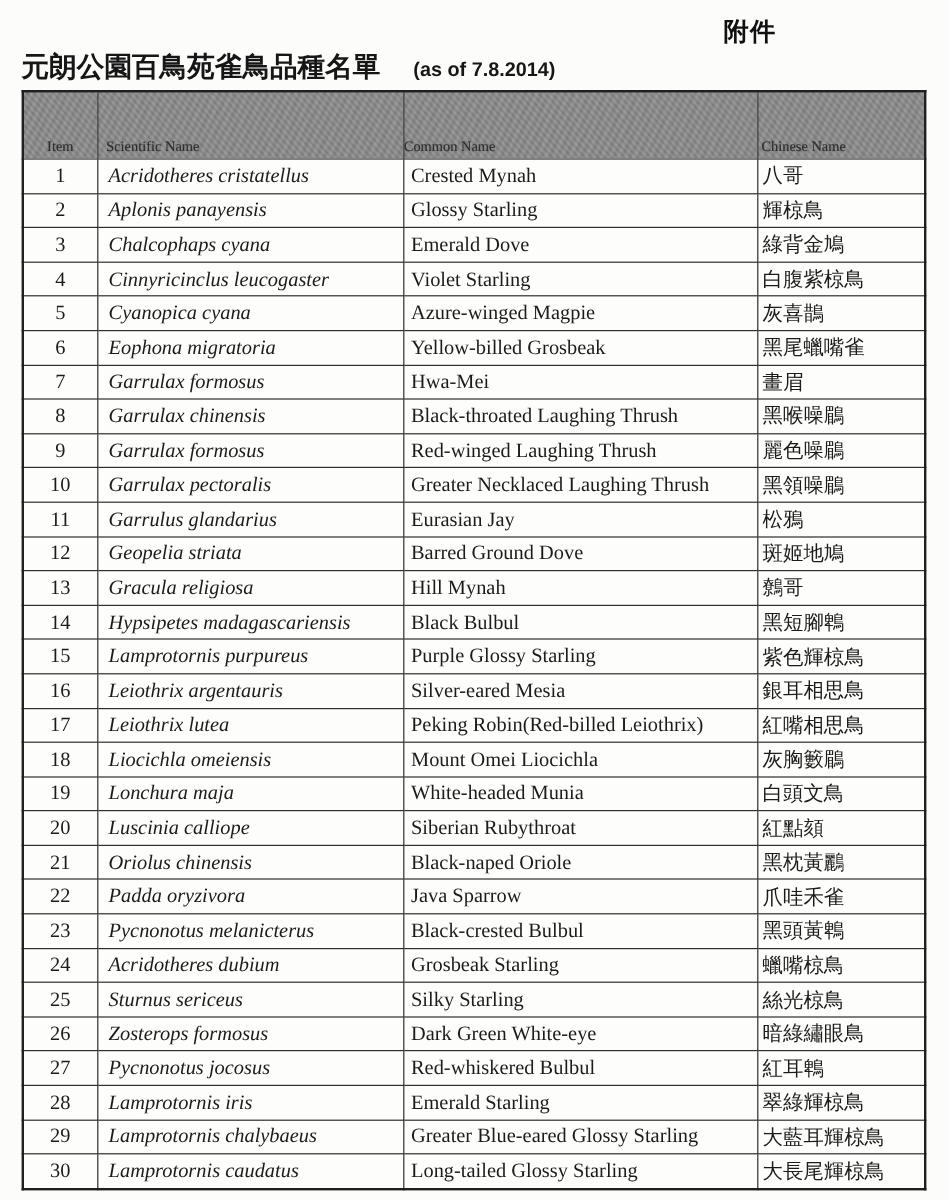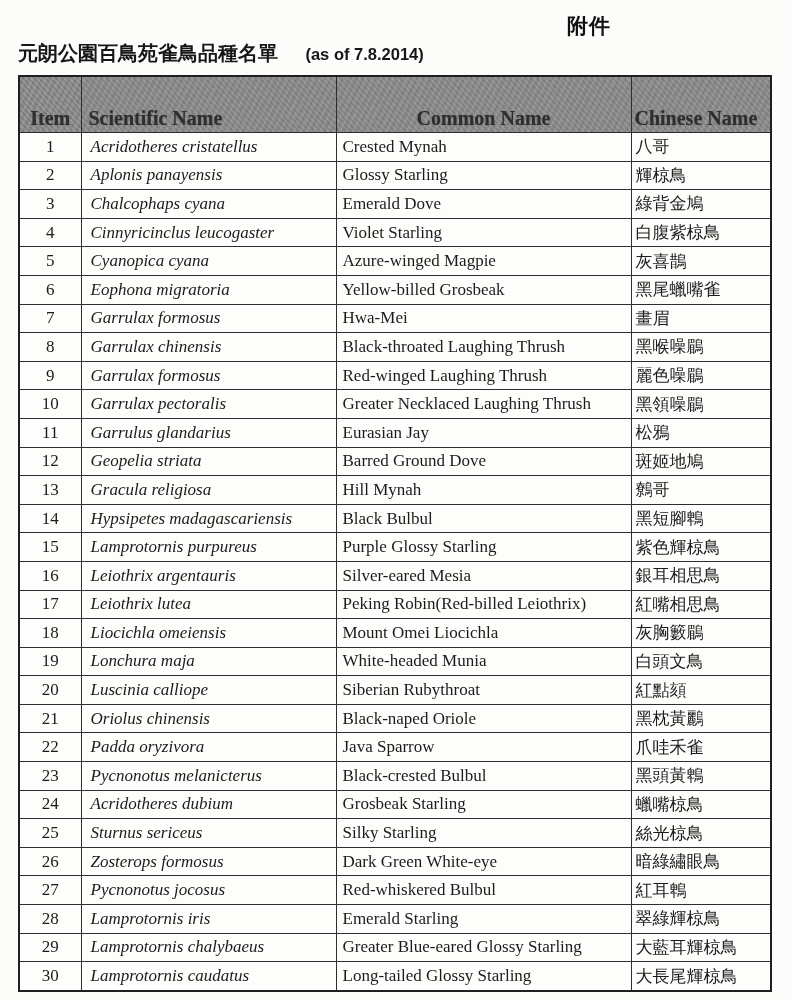--- a/index.html
+++ b/index.html
@@ -3,34 +3,34 @@
 <meta charset="utf-8">
 <style>
   html,body{margin:0;padding:0;}
   body{
     width:792px;height:1000px;
     background:#fcfcfa;
     font-family:"Liberation Serif", serif;
     color:#1b1b1b;
     overflow:hidden;
   }
-  .page{position:relative;width:628px;height:1000px;}
+  .page{position:relative;width:628px;height:1000px;padding-left:36px;}
 
   .attachment{
     position:absolute;top:12px;right:17px;
     font-size:21px;font-weight:bold;letter-spacing:1px;
     color:#111;
   }
   .doc-title{
     position:absolute;left:18px;top:40px;
     font-family:"Liberation Sans", sans-serif;
     font-weight:bold;color:#161616;
     white-space:nowrap;
   }
-  .doc-title .cn{font-size:20px;}
+  .doc-title .cn{font-size:23px;}
   .doc-title .en{font-size:16.5px;margin-left:23px;}
 
   table.bird-table{
     position:absolute;left:18px;top:75px;
     width:752px;
     border-collapse:collapse;
     table-layout:fixed;
     background:#fdfdfb;
   }
   .bird-table th,.bird-table td{
@@ -40,28 +40,28 @@
   .bird-table{border:2px solid #1f1f1f;}
 
   thead th{
     height:53px;
     vertical-align:bottom;
     background-color:#8b8b8b;
     background-image:
       repeating-linear-gradient(47deg, rgba(255,255,255,0.07) 0 2px, rgba(0,0,0,0.06) 2px 4px),
       repeating-linear-gradient(-63deg, rgba(255,255,255,0.05) 0 3px, rgba(0,0,0,0.05) 3px 6px);
     color:#2e2e2e;
-    font-weight:bold;
-    font-size:20px;
+    font-weight:normal;
+    font-size:12px;
     padding:0 0 2px 0;
     text-shadow:0 0 1px rgba(0,0,0,0.35);
   }
   th.h-item{text-align:center;}
   th.h-sci{text-align:left;padding-left:7px;}
-  th.h-common{text-align:center;}
+  th.h-common{text-align:left;}
   th.h-cn{text-align:left;padding-left:3px;}
 
   tbody td{
     height:27.6px;
     font-size:17px;
     vertical-align:middle;
     padding:0 3px;
   }
   col.c-item{width:62px;}
   col.c-sci{width:255px;}

